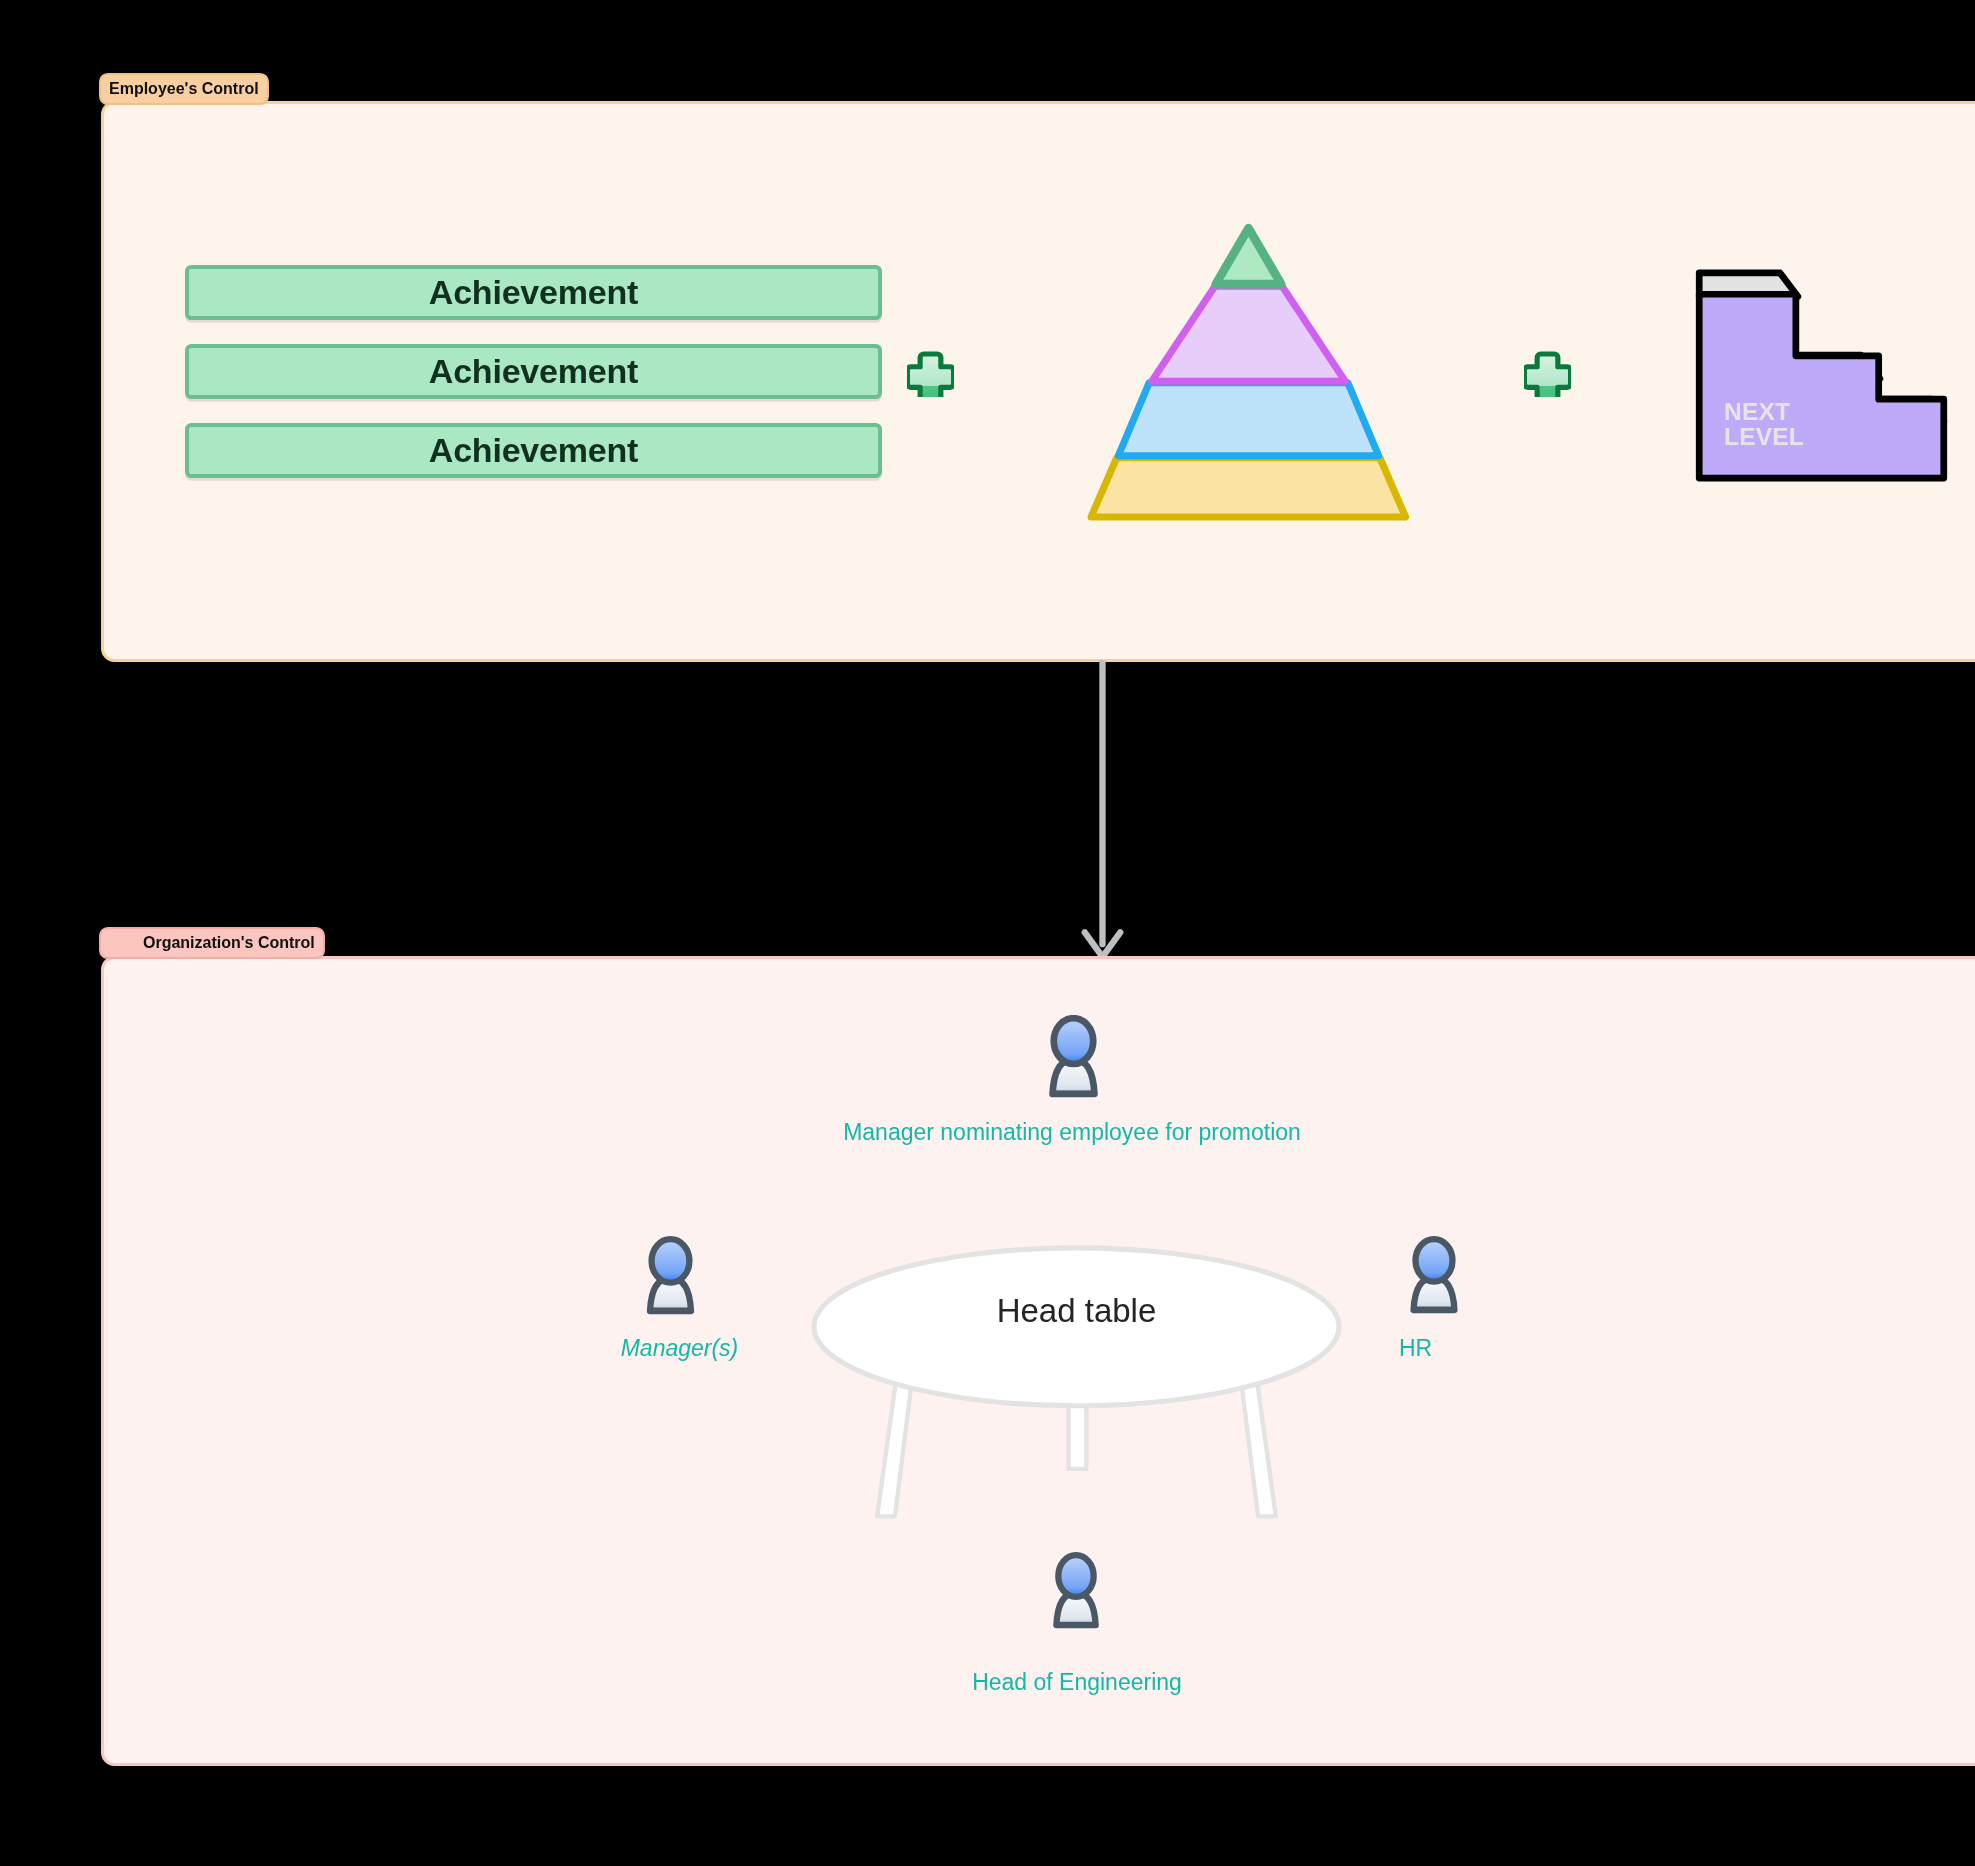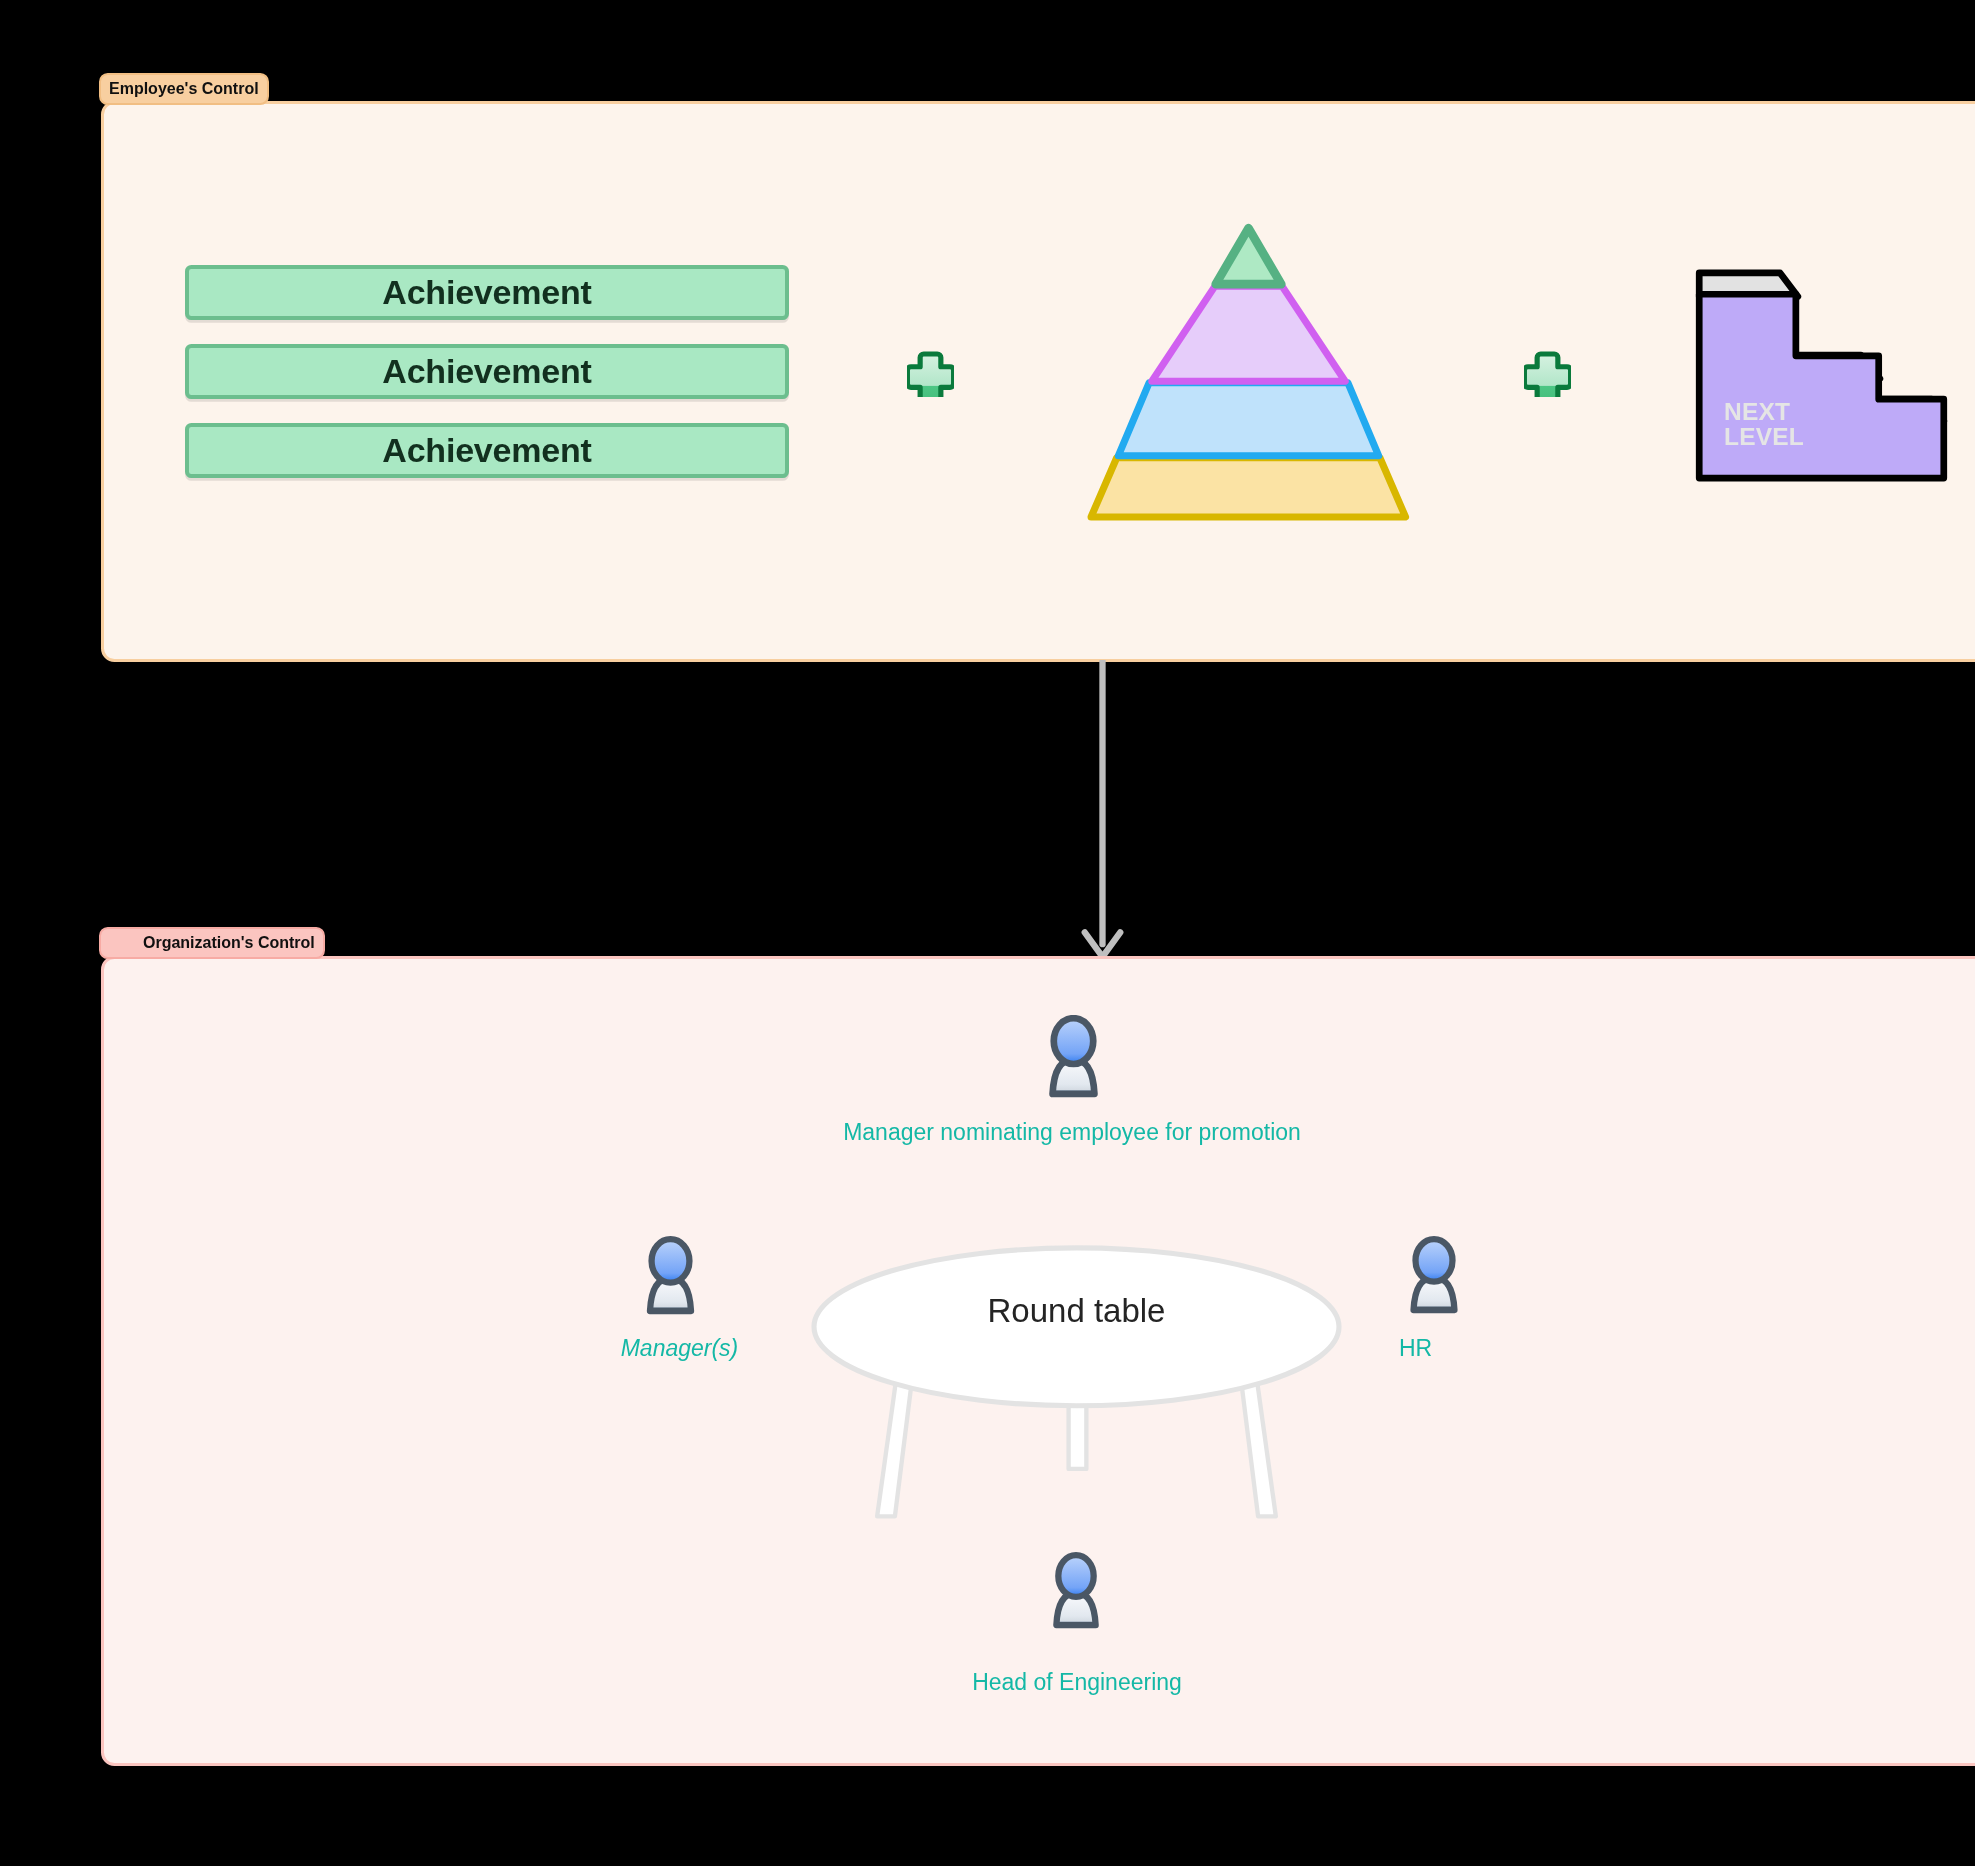--- a/index.html
+++ b/index.html
@@ -67,21 +67,21 @@
 
   
   #achievements {
     position: absolute;
     left: 185px;
     top: 265px;
     width: 604px;
   }
   .achievement-box {
     box-sizing: border-box;
-    width: 604px;
+    width: 697px;
     height: 55px;
     background: #A9E8C3;
     border: 4.3px solid #6CBE8E;
     border-radius: 6.3px;
     display: flex;
     align-items: center;
     justify-content: center;
     margin-bottom: 24px;
     box-shadow: 0 2.8px 0 rgba(0,0,0,0.10);
   }
@@ -267,21 +267,21 @@
 <div class="person-label" id="nominator-label">Manager nominating employee for promotion</div>
 
 <svg id="round-table" viewBox="0 0 1430 760">
 
   <path d="M260 340 L210 700 L255 700 L300 340 Z" fill="#FFFFFF" stroke="#E3E3E3" stroke-width="11" stroke-linejoin="round"></path>
   <path d="M1170 340 L1220 700 L1175 700 L1130 340 Z" fill="#FFFFFF" stroke="#E3E3E3" stroke-width="11" stroke-linejoin="round"></path>
   <path d="M695 380 L695 580 L740 580 L740 380 Z" fill="#FFFFFF" stroke="#E3E3E3" stroke-width="11" stroke-linejoin="round"></path>
 
   <ellipse cx="715" cy="220" rx="665" ry="200" fill="#FFFFFF" stroke="#E3E3E3" stroke-width="13"></ellipse>
 </svg>
-<div id="round-table-text">Round table</div>
+<div id="round-table-text">Head table</div>
 
 <svg class="person-icon" id="managers-icon" viewBox="0 0 180 200">
   <path d="M38 190 q4 -84 52 -84 q48 0 52 84 z" fill="url(#bodyGrad)" stroke="#4A5765" stroke-width="16" stroke-linejoin="round"></path>
   <ellipse cx="90" cy="63" rx="48" ry="55" fill="url(#headGrad)" stroke="#4A5765" stroke-width="16"></ellipse>
 </svg>
 <div class="person-label" id="managers-label">Manager(s)</div>
 
 <svg class="person-icon" id="hr-icon" viewBox="0 0 178 198">
   <path d="M37 188 q4 -83 52 -83 q48 0 52 83 z" fill="url(#bodyGrad)" stroke="#4A5765" stroke-width="16" stroke-linejoin="round"></path>
   <ellipse cx="89" cy="62" rx="47" ry="54" fill="url(#headGrad)" stroke="#4A5765" stroke-width="16"></ellipse>

